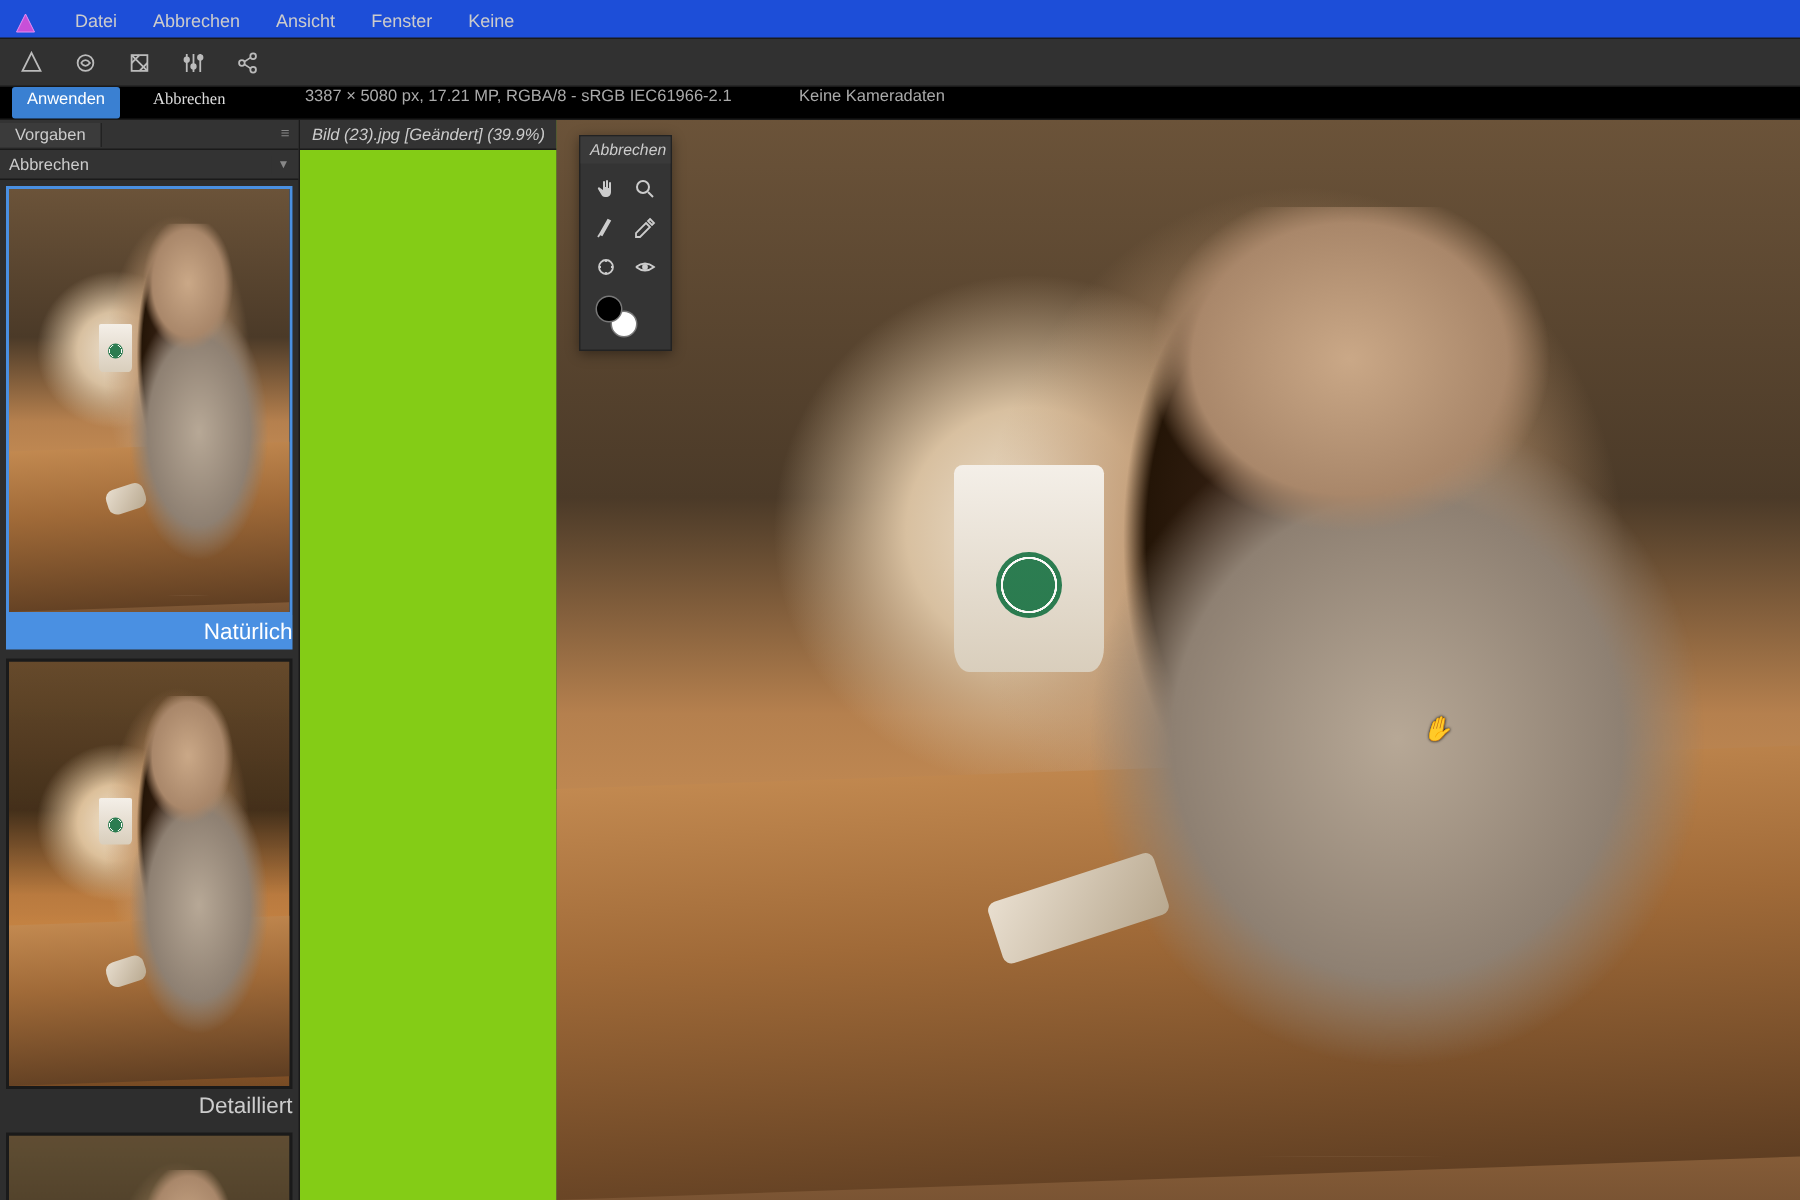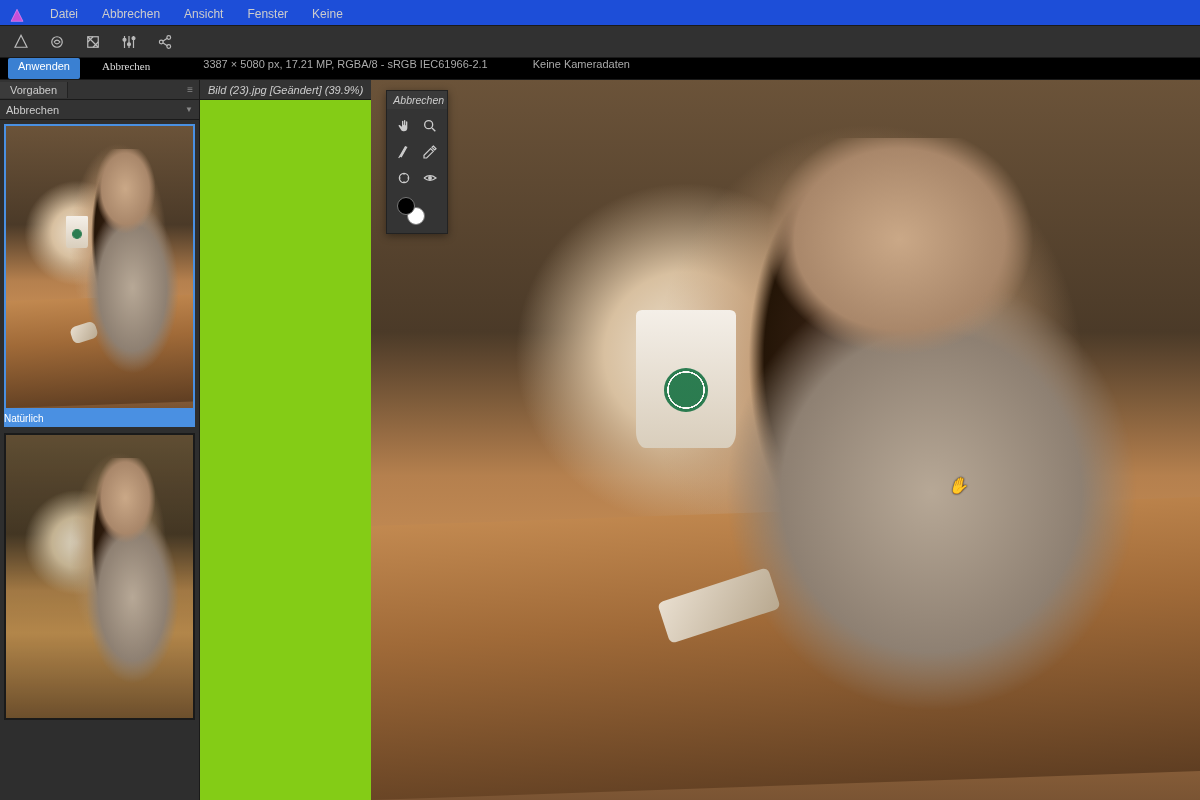--- a/index.html
+++ b/index.html
@@ -31,21 +31,21 @@
   .panel-tab { padding: 2px 10px; font-size: 11px; color: #ccc; background: #3b3b3b; border-right: 1px solid #222; cursor: pointer; }
   .panel-tab-close { margin-left: auto; padding: 0 6px; color: #888; cursor: pointer; font-size: 10px;}
   .preset-select-row { height: 20px; display: flex; align-items: center; background: #333; padding: 0 6px; border-bottom: 1px solid #1a1a1a; }
   .preset-select { flex: 1; background: #333; color: #ccc; border: none; font-size: 11px; outline: none; cursor: pointer; }
   .dropdown-arrow { color: #888; font-size: 8px; margin-left: 4px; }
 
   .preset-list { flex: 1; overflow-y: auto; padding: 4px; }
   .preset-item { margin-bottom: 6px; cursor: pointer; }
   .preset-thumb { width: 100%; aspect-ratio: 3387/5080; background: #1a1a1a; border: 2px solid transparent; position: relative; overflow: hidden; }
   .preset-item.selected .preset-thumb { border-color: #4a90e2; }
-  .preset-label { text-align: left; font-size: 10px; padding: 3px 0; color: #ccc; }
+  .preset-label { text-align: right; font-size: 15px; padding: 3px 0; color: #ccc; }
   .preset-item.selected .preset-label { background: #4a90e2; color: #fff; }
 
   
   .canvas-area { flex: 1; background: #84cc16; display: flex; flex-direction: row; position: relative; font-style: italic; }
   .doc-tabbar { height: 20px; background: #333; display: flex; align-items: center; padding: 0 8px; font-size: 11px; color: #ccc; border-bottom: 1px solid #1a1a1a; }
   .canvas-viewport { flex: 1; background: #3a3a3a; display: flex; align-items: stretch; justify-content: stretch; overflow: hidden; position: relative; }
   .canvas-image { width: 100%; height: 100%; position: relative; overflow: hidden; }
 
   
   .tools-palette { position: absolute; left: 15px; top: 10px; width: 62px; background: #343434; border: 1px solid #222; box-shadow: 0 2px 8px rgba(0,0,0,.4); padding-bottom: 6px; z-index: 10; }
@@ -172,20 +172,30 @@
         <div class="preset-thumb">
           <div class="photo-scene"></div>
             <div class="photo-table"></div>
             <div class="photo-figure"></div>
             <div class="photo-cup"></div>
             <div class="photo-phone"></div>
         </div>
         <div class="preset-label">Natürlich</div>
       </div>
 
+      <div class="preset-item">
+        <div class="preset-thumb">
+          <div class="photo-scene detailed"></div>
+            <div class="photo-table"></div>
+            <div class="photo-figure"></div>
+            <div class="photo-cup"></div>
+            <div class="photo-phone"></div>
+        </div>
+        <div class="preset-label">Detailliert</div>
+      </div>
 
       <div class="preset-item">
         <div class="preset-thumb">
           <div class="photo-scene third"></div>
             <div class="photo-figure"></div>
         </div>
 
       </div>
 
     </div>

